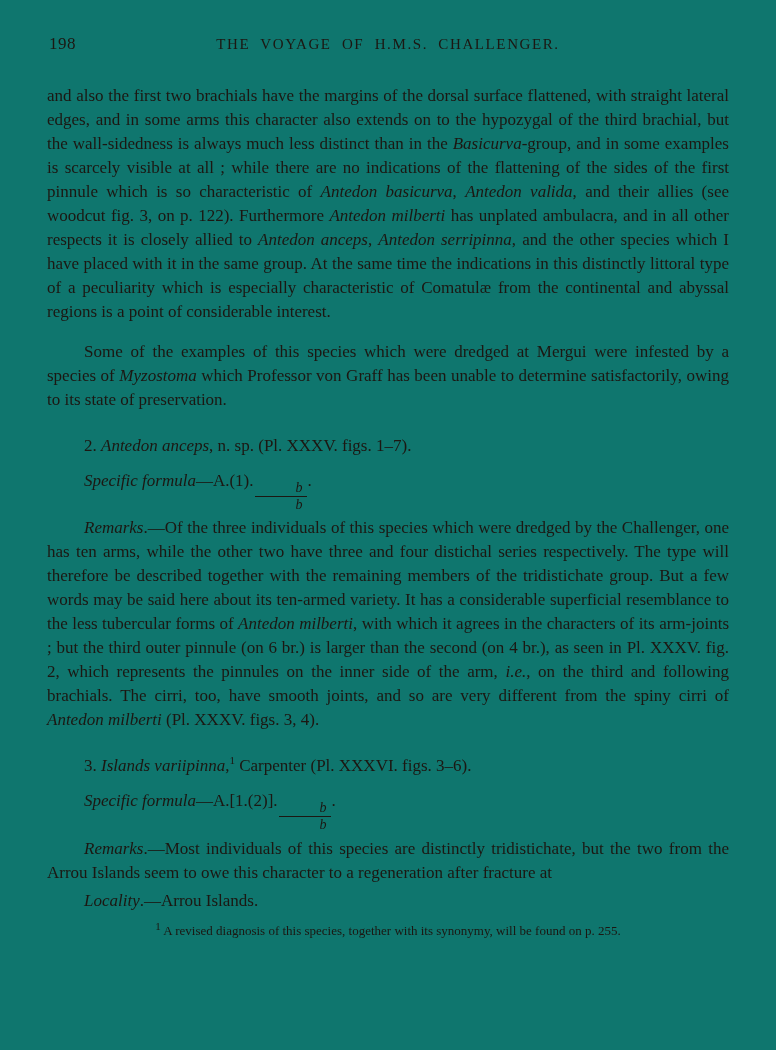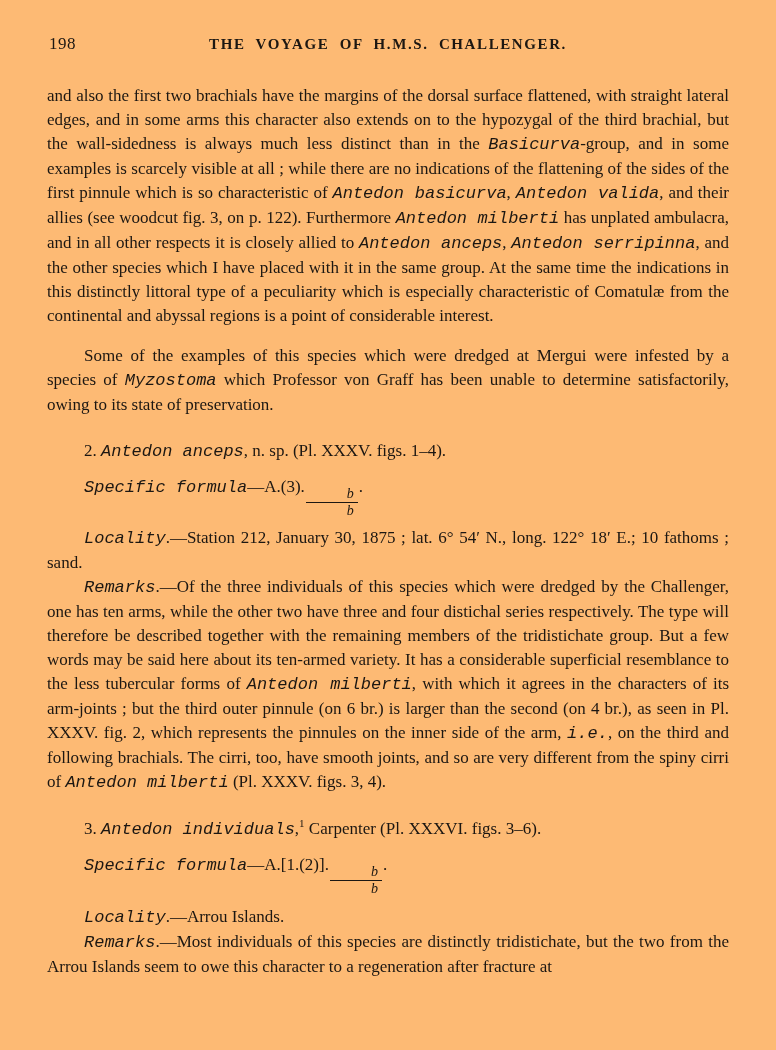--- a/index.html
+++ b/index.html
@@ -5,21 +5,21 @@
   html, body {
     margin: 0;
     padding: 0;
     background: #fbfaf7;
   }
   .sheet {
     position: relative;
     width: 776px;
     height: 1050px;
     box-sizing: border-box;
-    background: #fdba74;
+    background: #0f766e;
     color: #1c1712;
     font-family: "Liberation Serif", "DejaVu Serif", serif;
     padding: 34px 47px 30px 47px;
     overflow: hidden;
   }
   .running-head {
     position: relative;
     height: 24px;
     margin-bottom: 26px;
   }
@@ -27,21 +27,21 @@
     position: absolute;
     left: 2px;
     top: 0;
     font-size: 17px;
     letter-spacing: 0.5px;
   }
   .running-title {
     display: block;
     text-align: center;
     font-size: 15px;
-    font-weight: 700;
+    font-weight: 400;
     letter-spacing: 1.6px;
     word-spacing: 5px;
     padding-top: 2px;
   }
   .body-text {
     font-size: 17px;
     line-height: 24px;
     text-align: justify;
   }
   .body-text p {
@@ -61,21 +61,21 @@
     text-indent: 37px;
     text-align: left;
     padding: 6px 0 4px 0;
   }
   .body-text p.paragraph.spaced {
     margin-top: 0;
   }
   .body-text p.paragraph.small-gap {
     margin-top: 4px;
   }
-  i { font-style: italic; font-family: Liberation Mono, monospace; }
+  i { font-style: italic; }
   sup {
     font-size: 11px;
     line-height: 0;
     vertical-align: super;
   }
   .frac {
     display: inline-flex;
     flex-direction: column;
     align-items: center;
     vertical-align: -6px;
@@ -103,29 +103,31 @@
 
 <div class="sheet">
   <header class="running-head">
     <span class="pagenum">198</span>
     <span class="running-title">THE VOYAGE OF H.M.S. CHALLENGER.</span>
   </header>
 
   <main class="body-text" id="content-root">
       <p class="paragraph"><span>and also the first two brachials have the margins of the dorsal surface flattened, with straight lateral edges, and in some arms this character also extends on to the hypozygal of the third brachial, but the wall-sidedness is always much less distinct than in the </span><i>Basicurva</i><span>-group, and in some examples is scarcely visible at all ; while there are no indications of the flattening of the sides of the first pinnule which is so characteristic of </span><i>Antedon basicurva</i><span>, </span><i>Antedon valida</i><span>, and their allies (see woodcut fig. 3, on p. 122).  Furthermore </span><i>Antedon milberti</i><span> has unplated ambulacra, and in all other respects it is closely allied to </span><i>Antedon anceps</i><span>, </span><i>Antedon serripinna</i><span>, and the other species which I have placed with it in the same group.  At the same time the indications in this distinctly littoral type of a peculiarity which is especially characteristic of Comatulæ from the continental and abyssal regions is a point of considerable interest.</span></p>
       <p class="paragraph indent"><span>Some of the examples of this species which were dredged at Mergui were infested by a species of </span><i>Myzostoma</i><span> which Professor von Graff has been unable to determine satisfactorily, owing to its state of preservation.</span></p>
-      <p class="heading"><span>2.  </span><i>Antedon anceps</i><span>, n. sp. (Pl. XXXV. figs. 1–4).</span></p>
-      <p class="formula"><i>Specific formula</i><span>—A.(3).</span><span class="frac">
+      <p class="heading"><span>2.  </span><i>Antedon anceps</i><span>, n. sp. (Pl. XXXV. figs. 1–7).</span></p>
+      <p class="formula"><i>Specific formula</i><span>—A.(1).</span><span class="frac">
           <span class="num">b</span>
           <span class="den">b</span>
         </span><span>.</span></p>
-      <p class="paragraph indent small-gap"><i>Locality</i><span>.—Station 212, January 30, 1875 ;  lat. 6° 54′ N., long. 122° 18′ E.;  10 fathoms ; sand.</span></p>
       <p class="paragraph indent spaced"><i>Remarks</i><span>.—Of the three individuals of this species which were dredged by the Challenger, one has ten arms, while the other two have three and four distichal series respectively.  The type will therefore be described together with the remaining members of the tridistichate group.  But a few words may be said here about its ten-armed variety.  It has a considerable superficial resemblance to the less tubercular forms of </span><i>Antedon milberti</i><span>, with which it agrees in the characters of its arm-joints ; but the third outer pinnule (on 6 br.) is larger than the second (on 4 br.), as seen in Pl. XXXV. fig. 2, which represents the pinnules on the inner side of the arm, </span><i>i.e.</i><span>, on the third and following brachials.  The cirri, too, have smooth joints, and so are very different from the spiny cirri of </span><i>Antedon milberti</i><span> (Pl. XXXV. figs. 3, 4).</span></p>
-      <p class="heading"><span>3.  </span><i>Antedon individuals</i><span>,</span><sup>1</sup><span> Carpenter (Pl. XXXVI. figs. 3–6).</span></p>
+      <p class="heading"><span>3.  </span><i>Islands variipinna</i><span>,</span><sup>1</sup><span> Carpenter (Pl. XXXVI. figs. 3–6).</span></p>
       <p class="formula"><i>Specific formula</i><span>—A.[1.(2)].</span><span class="frac">
           <span class="num">b</span>
           <span class="den">b</span>
         </span><span>.</span></p>
+      <p class="paragraph indent spaced"><i>Remarks</i><span>.—Most individuals of this species are distinctly tridistichate, but the two from the Arrou Islands seem to owe this character to a regeneration after fracture at</span></p>
       <p class="paragraph indent small-gap"><i>Locality</i><span>.—Arrou Islands.</span></p>
-      <p class="paragraph indent spaced"><i>Remarks</i><span>.—Most individuals of this species are distinctly tridistichate, but the two from the Arrou Islands seem to owe this character to a regeneration after fracture at</span></p>
     </main>
 
+  <footer class="footnote">
+    <sup>1</sup><span> A revised diagnosis of this species, together with its synonymy, will be found on p. 255.</span>
+  </footer>
 </div>
 
 </body></html>

